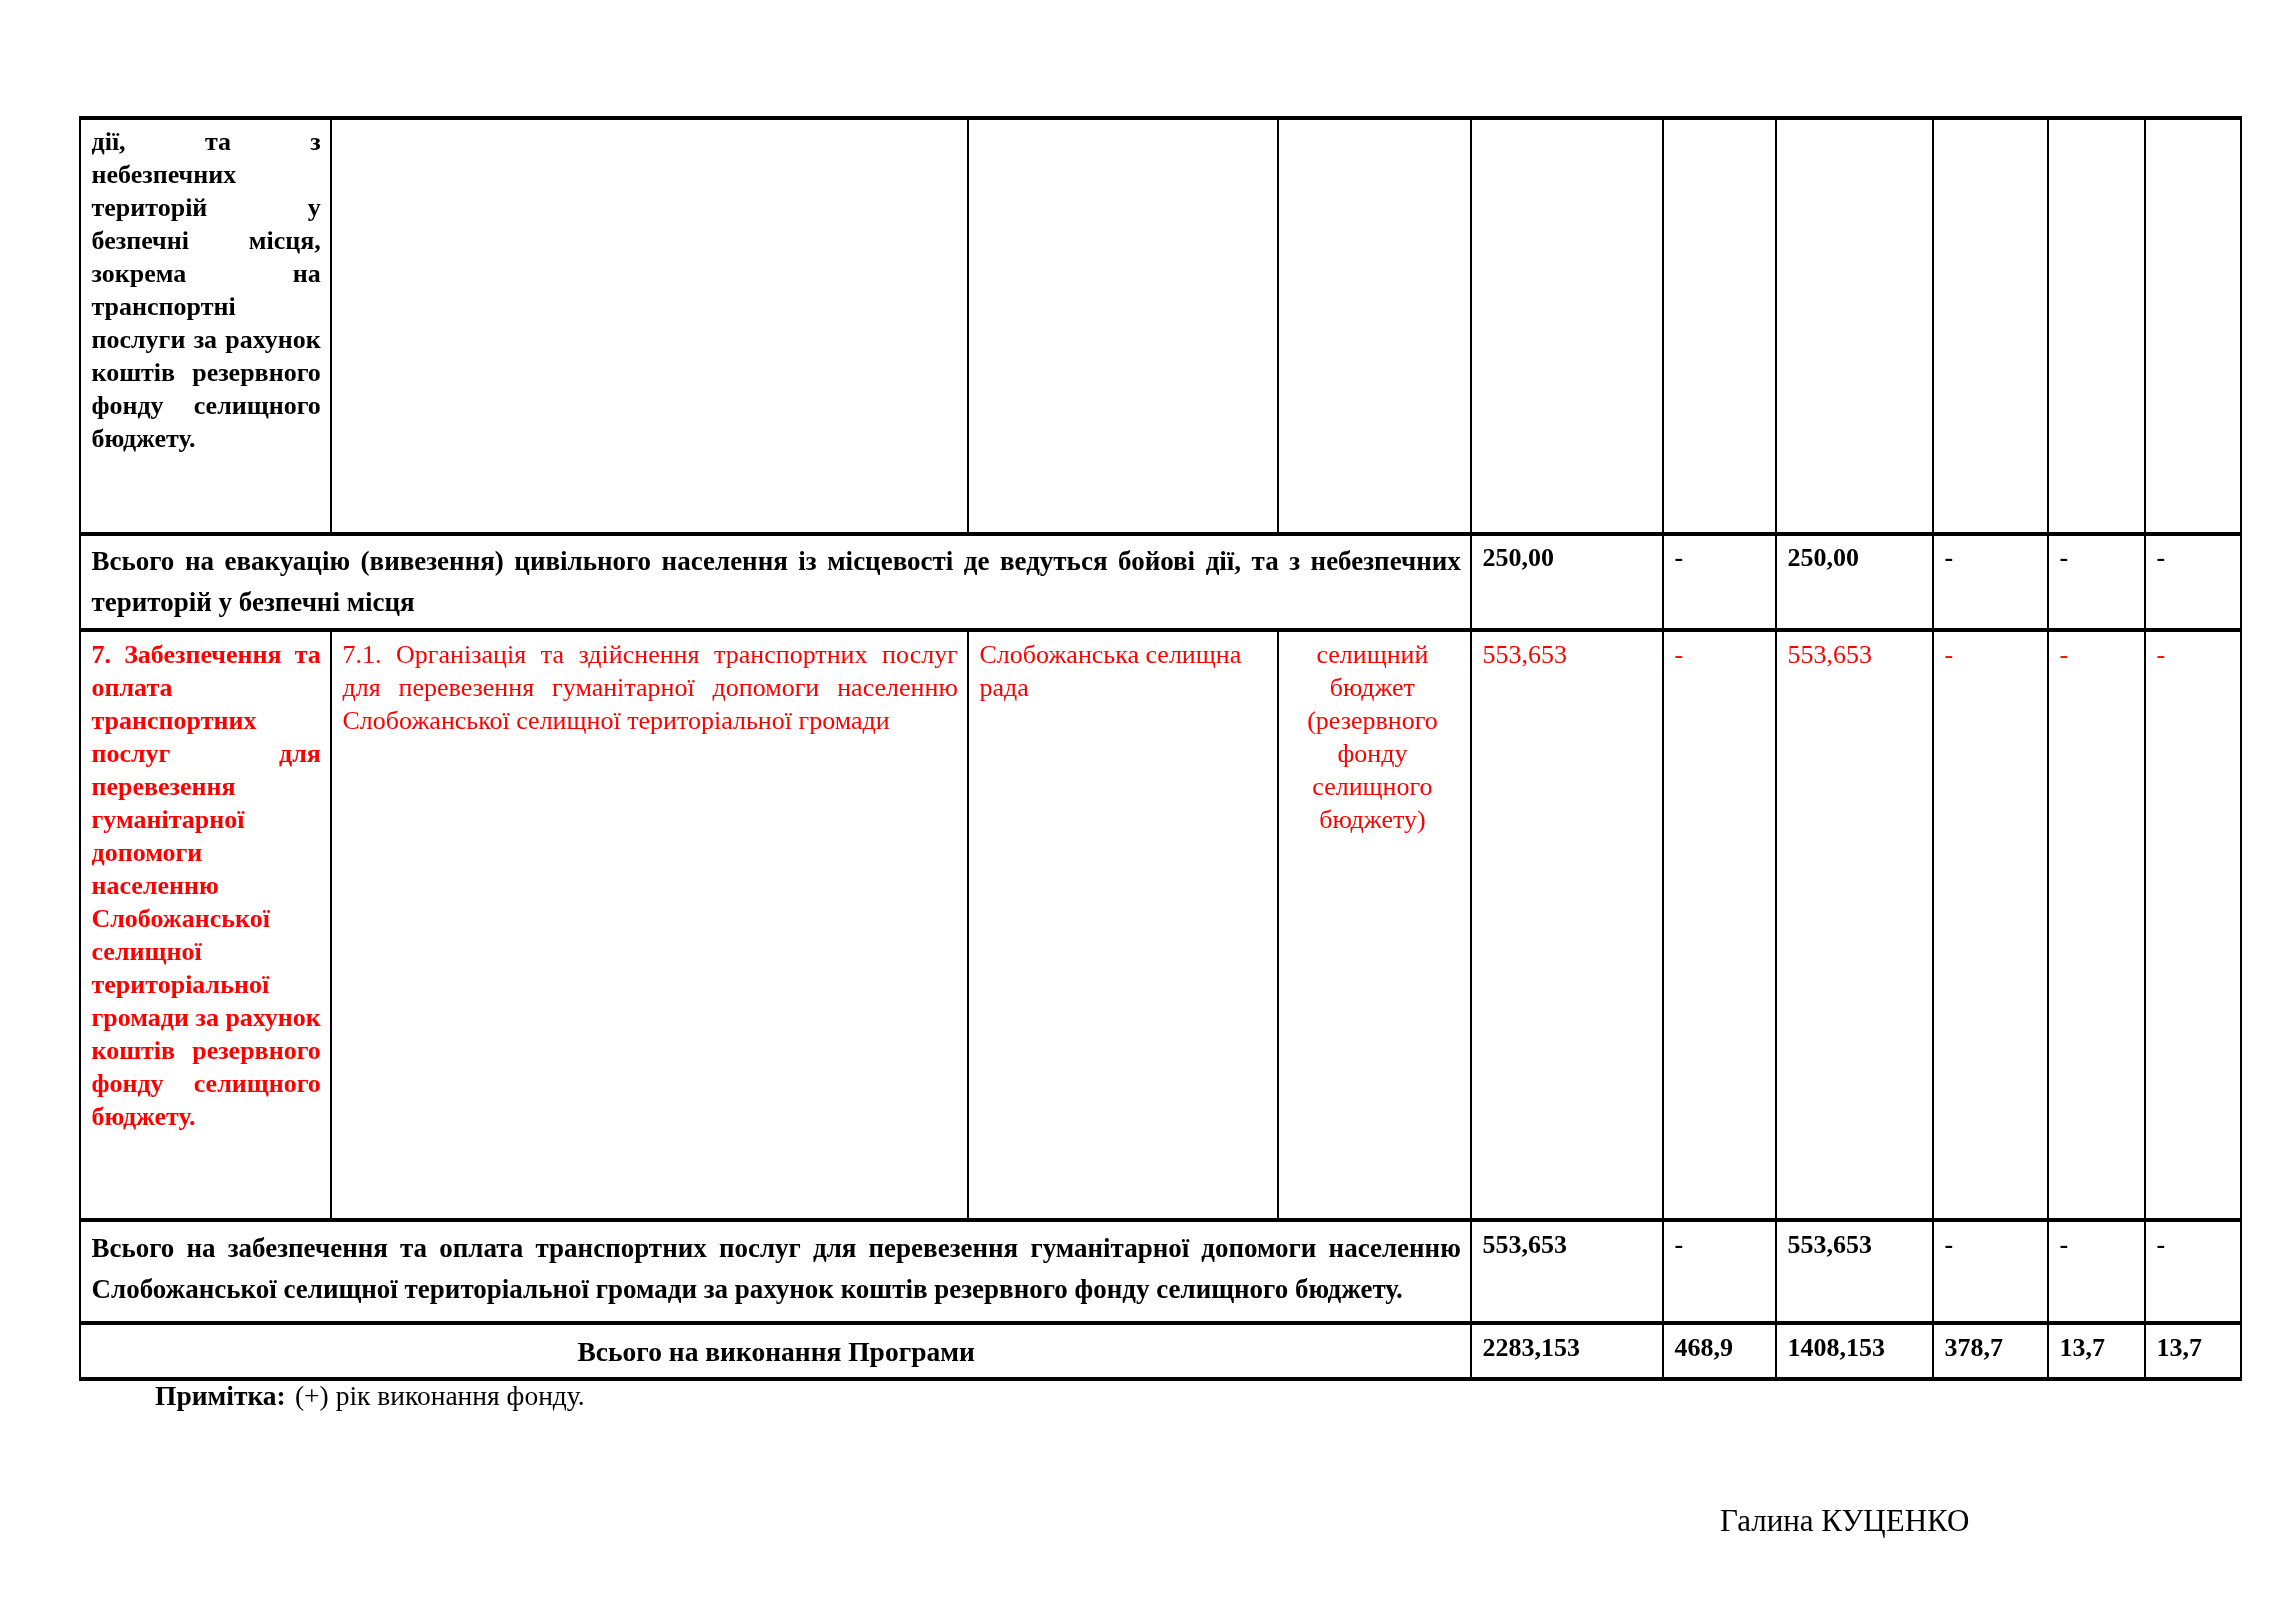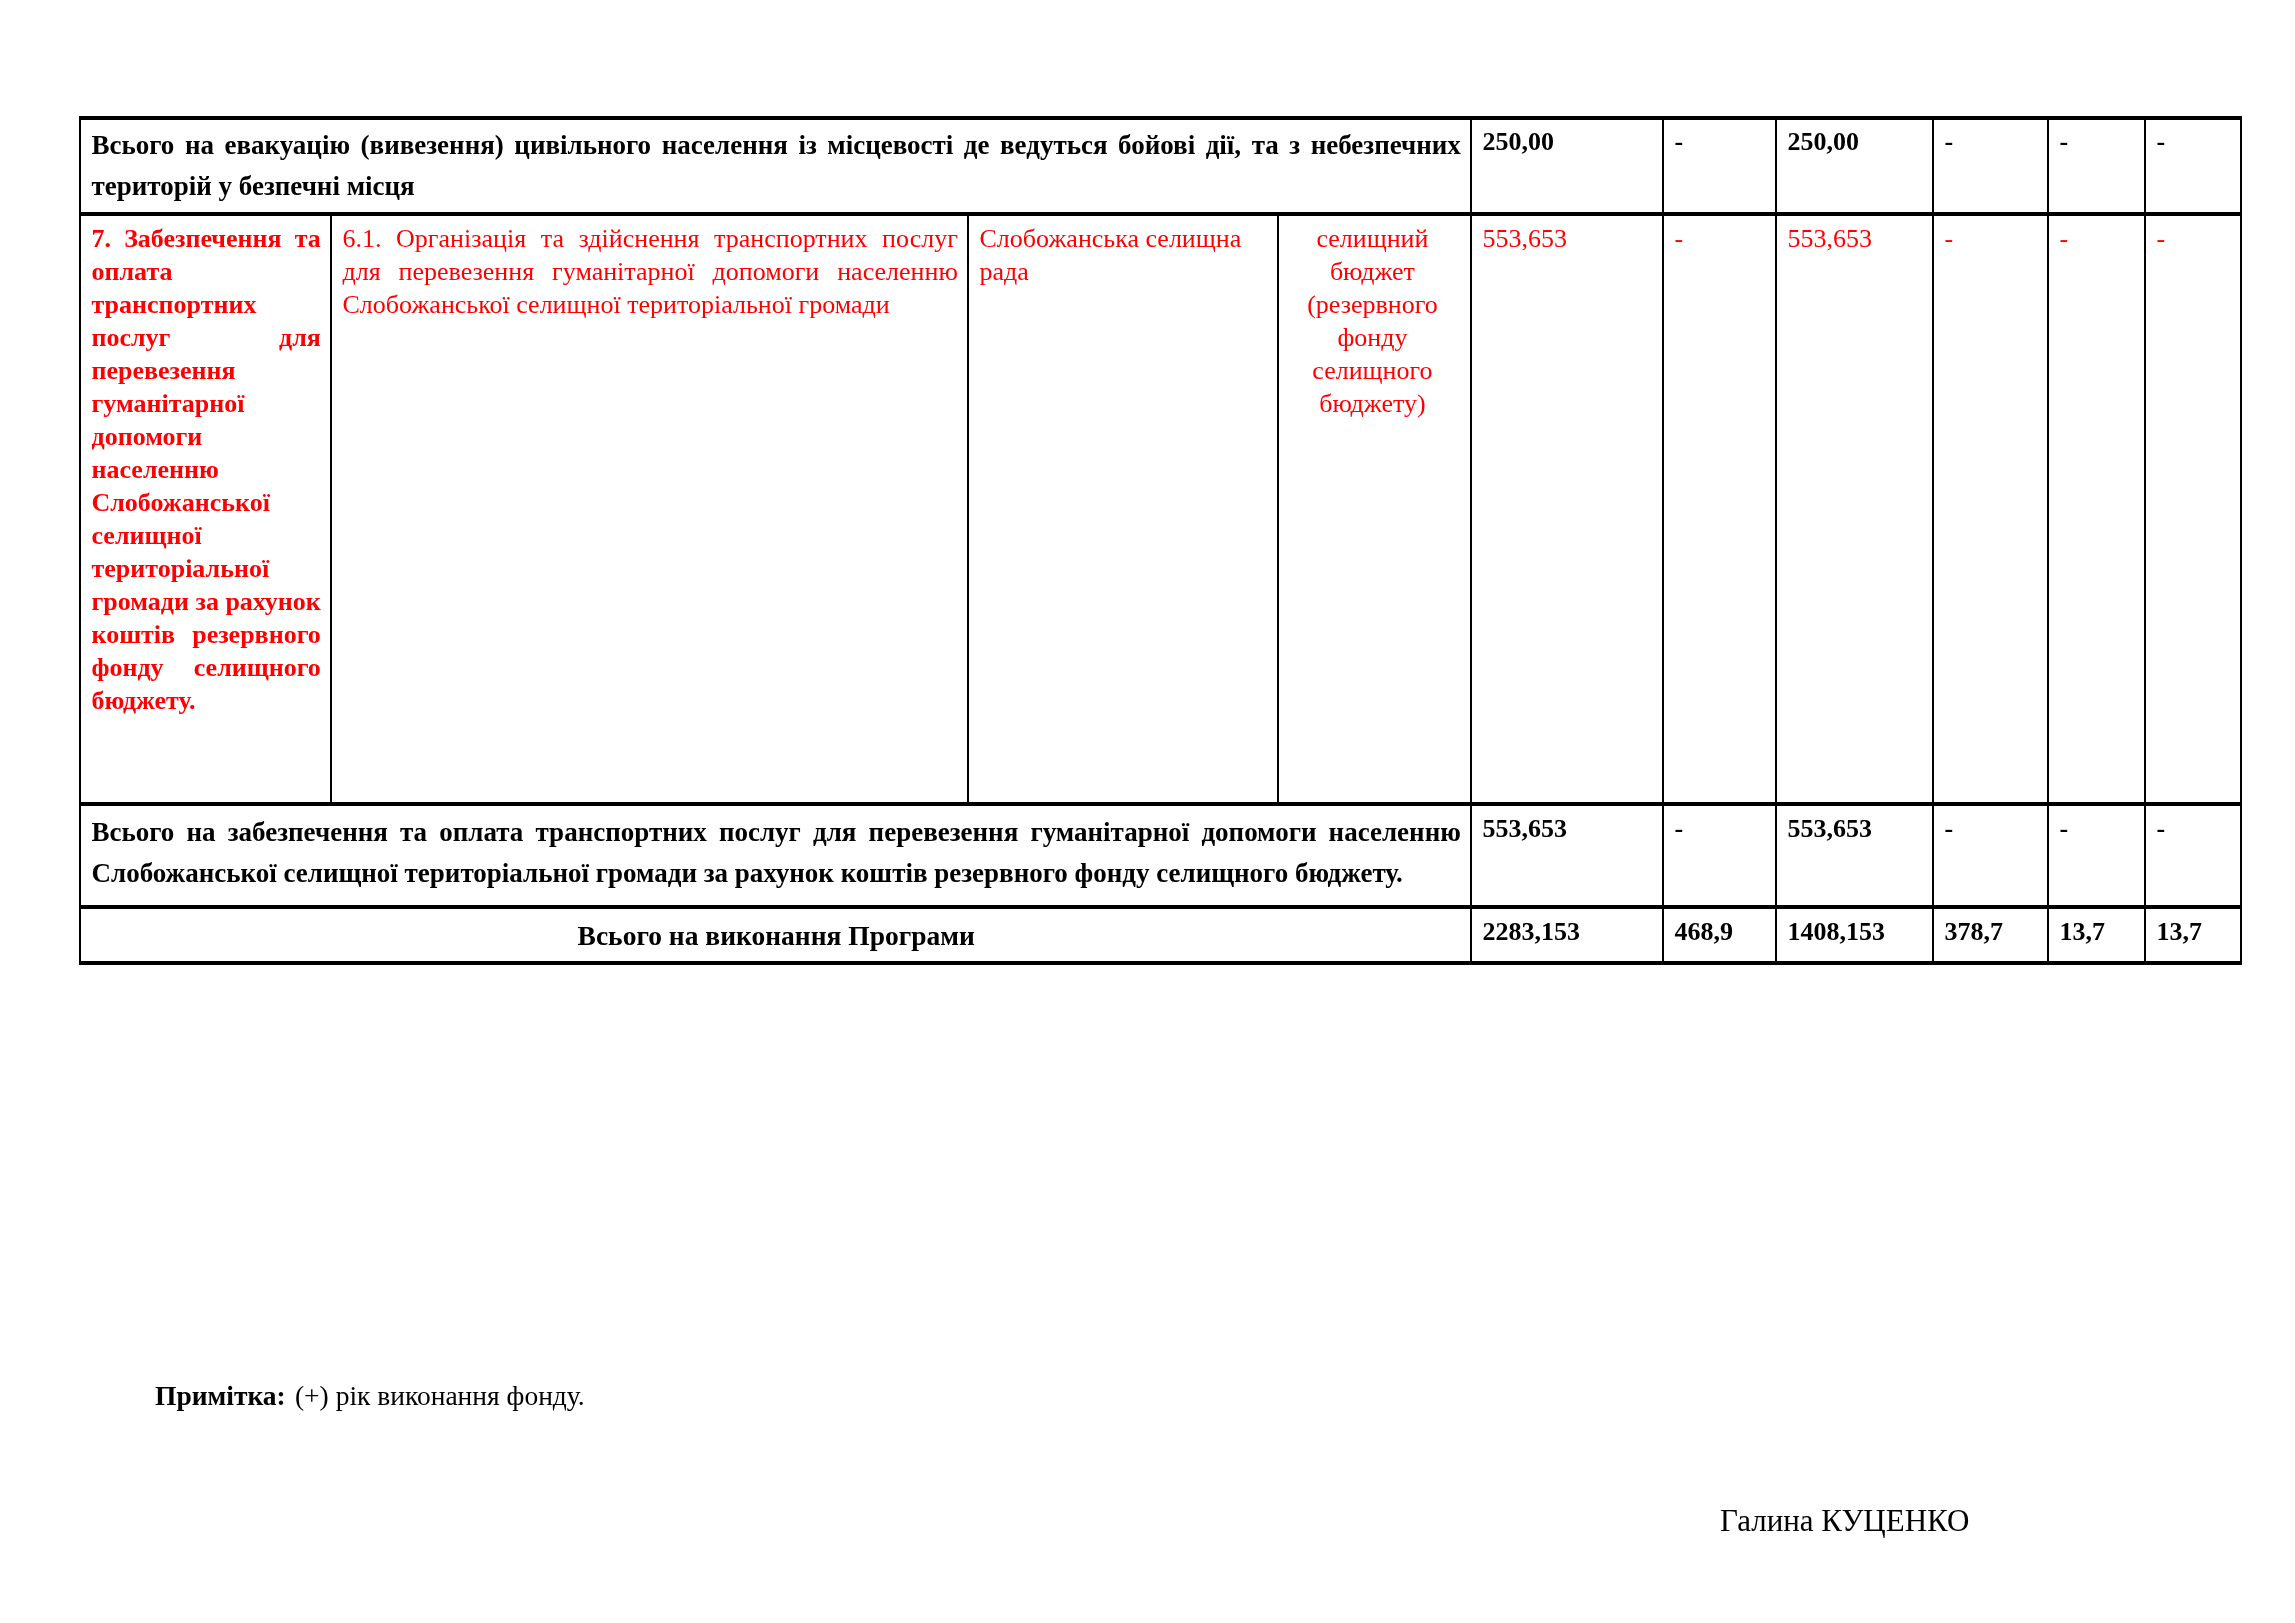--- a/index.html
+++ b/index.html
@@ -74,34 +74,46 @@
       <col style="width:193px">
       <col style="width:192px">
       <col style="width:113px">
       <col style="width:157px">
       <col style="width:115px">
       <col style="width:97px">
       <col style="width:96px">
     </colgroup>
 
     <tbody>
+        <tr class="row-continuation" style="height:416px">
+      <td class="justify bold">дії, та з небезпечних територій у безпечні місця, зокрема на транспортні послуги за рахунок коштів резервного фонду селищного бюджету.</td>
+      <td></td>
+      <td></td>
+      <td></td>
+      <td></td>
+      <td></td>
+      <td></td>
+      <td></td>
+      <td></td>
+      <td></td>
+    </tr>
 
     <tr class="row-evac-total" style="height:71px">
       <td colspan="4" class="total-label-cell">Всього на евакуацію (вивезення) цивільного населення із місцевості де ведуться бойові дії, та з небезпечних територій у безпечні місця</td>
       <td class="val">250,00</td>
       <td class="val">-</td>
       <td class="val">250,00</td>
       <td class="val">-</td>
       <td class="val">-</td>
       <td class="val">-</td>
     </tr>
 
     <tr class="row-measure7" style="height:590px">
       <td class="justify bold">7. Забезпечення та оплата транспортних послуг для перевезення гуманітарної допомоги населенню Слобожанської селищної територіальної громади за рахунок коштів резервного фонду селищного бюджету.</td>
-      <td class="justify submeasure-cell">6.1. Організація та здійснення транспортних послуг для перевезення гуманітарної допомоги населенню Слобожанської селищної територіальної громади</td>
+      <td class="justify submeasure-cell">7.1. Організація та здійснення транспортних послуг для перевезення гуманітарної допомоги населенню Слобожанської селищної територіальної громади</td>
       <td class="executor-cell">Слобожанська селищна рада</td>
       <td class="funding-cell">селищний бюджет (резервного фонду селищного бюджету)</td>
       <td class="val">553,653</td>
       <td class="val">-</td>
       <td class="val">553,653</td>
       <td class="val">-</td>
       <td class="val">-</td>
       <td class="val">-</td>
     </tr>
 

